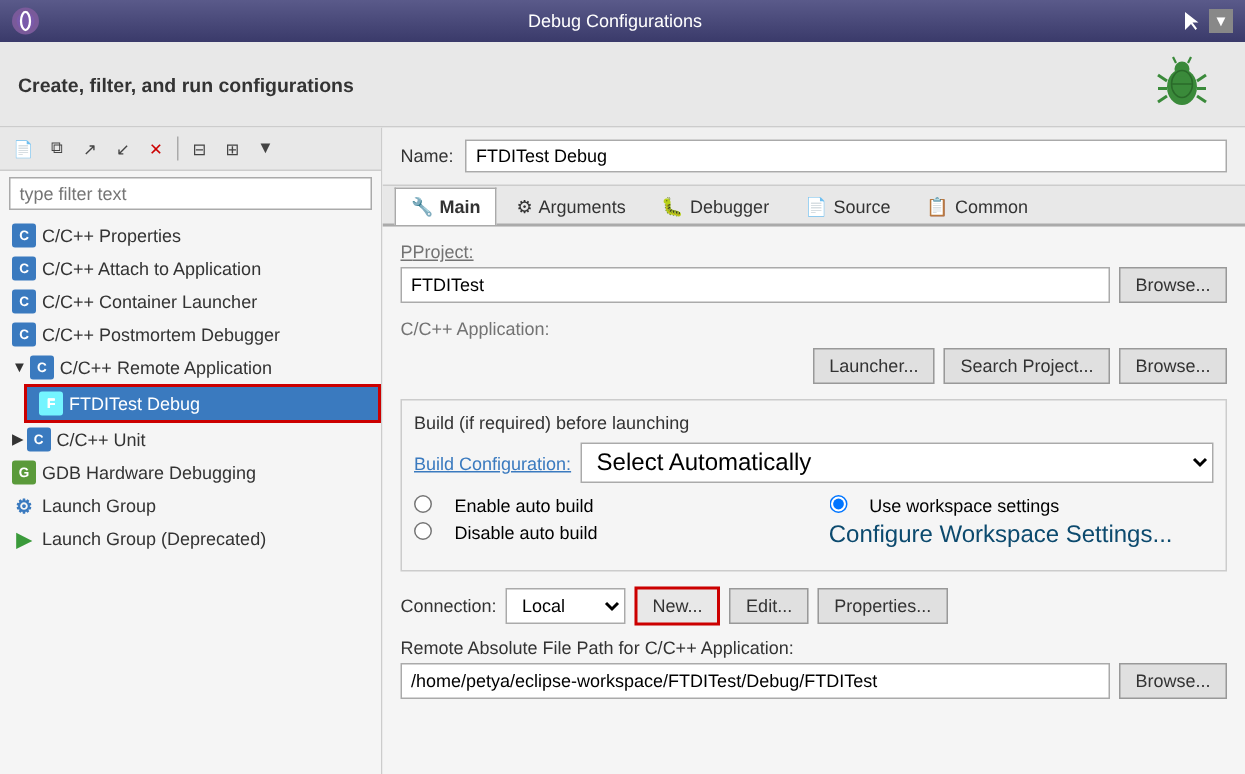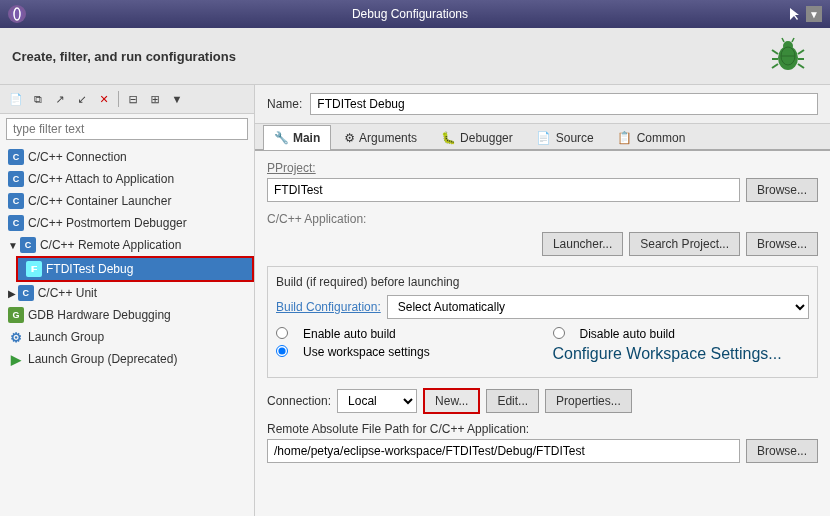--- a/index.html
+++ b/index.html
@@ -256,21 +256,21 @@
       font-size: 12px;
       color: #3a7abf;
       text-decoration: underline;
       cursor: pointer;
     }
     .build-config-select {
       flex: 1;
       padding: 3px 6px;
       border: 1px solid #aaa;
       background: white;
-      font-size: 12px;
+      font-size: 16px;
     }
 
     .radio-grid {
       display: grid;
       grid-template-columns: 1fr 1fr;
       gap: 4px 20px;
       margin-bottom: 6px;
     }
     .radio-item {
       display: flex;
@@ -364,21 +364,21 @@
         <button class="toolbar-btn" title="Expand All">⊞</button>
         <button class="toolbar-btn" title="Menu">▼</button>
       </div>
 
       <input class="filter-input" type="text" placeholder="type filter text" style="">
 
       <div class="tree-list">
 
         <div class="tree-item">
           <span class="item-icon icon-c">C</span>
-          <span>C/C++ Connection</span>
+          <span>C/C++ Properties</span>
         </div>
         <div class="tree-item">
           <span class="item-icon icon-c">C</span>
           <span>C/C++ Attach to Application</span>
         </div>
         <div class="tree-item">
           <span class="item-icon icon-c">C</span>
           <span>C/C++ Container Launcher</span>
         </div>
         <div class="tree-item">
@@ -480,26 +480,26 @@
               <option>Select Automatically</option>
             </select>
           </div>
 
           <div class="radio-grid">
             <div class="radio-item">
               <input type="radio" name="build" class="radio-input" style="">
               <span>Enable auto build</span>
             </div>
             <div class="radio-item">
+              <input type="radio" name="build" checked="" class="radio-input" style="">
+              <span>Use workspace settings</span>
+            </div>
+            <div class="radio-item">
               <input type="radio" name="build" class="radio-input" style="">
               <span>Disable auto build</span>
-            </div>
-            <div class="radio-item">
-              <input type="radio" name="build" checked="" class="radio-input" style="">
-              <span>Use workspace settings</span>
             </div>
             <div class="radio-item">
               <span class="link-text">Configure Workspace Settings...</span>
             </div>
           </div>
         </div>
 
         <div class="connection-row">
           <span class="connection-label">Connection:</span>
           <select class="connection-select">

